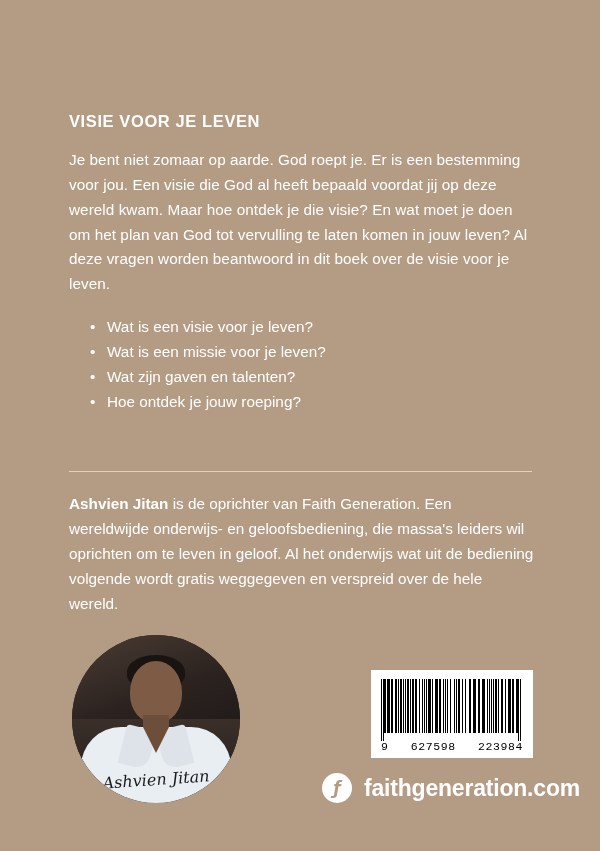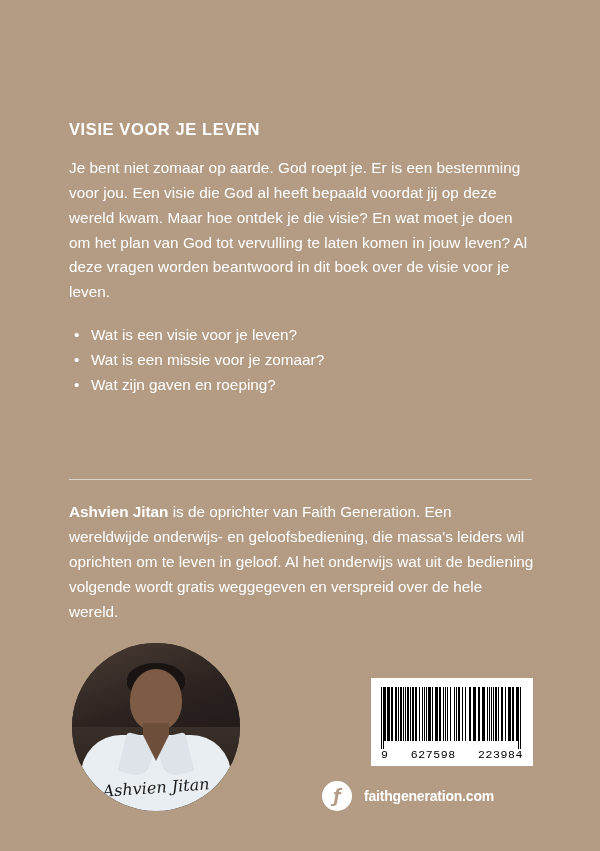--- a/index.html
+++ b/index.html
@@ -11,21 +11,21 @@
     height: 851px;
     background: #b49c84;
     font-family: "Liberation Sans", sans-serif;
     color: #ffffff;
     overflow: hidden;
     position: relative;
   }
 
   .page {
     position: absolute;
-    left: 0; top: 12px;
+    left: 0; top: 4px;
     width: 600px;
     height: 837px;
   }
 
   .content {
     position: absolute;
     left: 69px;
     top: 108px;
     width: 465px;
   }
@@ -48,21 +48,21 @@
 
   .subtitle {
     font-size: 15.3px;
     font-weight: bold;
     line-height: 1.5;
     margin: 0 0 5px 0;
   }
 
   .bullets {
     list-style: none;
-    margin: 2px;
+    margin: 18px;
     padding: 0;
   }
   .bullets li {
     font-size: 15.3px;
     line-height: 1.63;
     position: relative;
     padding-left: 20px;
   }
   .bullets li::before {
     content: "•";
@@ -256,40 +256,41 @@
     left: 50%;
     top: 50%;
     transform: translate(-50%, -50%);
     color: #b49c84;
     font-size: 17px;
     font-weight: bold;
     font-style: italic;
     font-family: "DejaVu Sans", sans-serif;
   }
   .logo-text {
-    font-size: 14px;
+    font-size: 23px;
     font-weight: bold;
     letter-spacing: -0.2px;
   }
 </style>
 </head>
 <body>
 
 <div class="page">
 
   <div class="content">
     <h1 class="title">VISIE VOOR JE LEVEN</h1>
 
     <p class="body-par">Je bent niet zomaar op aarde. God roept je. Er is een bestemming voor jou. Een visie die God al heeft bepaald voordat jij op deze wereld kwam. Maar hoe ontdek je die visie? En wat moet je doen om het plan van God tot vervulling te laten komen in jouw leven? Al deze vragen worden beantwoord in dit boek over de visie voor je leven.</p>
 
 
     <ul class="bullets">
       <li>Wat is een visie voor je leven?</li>
-      <li>Wat is een missie voor je zomaar?</li>
-      <li>Wat zijn gaven en roeping?</li>
+      <li>Wat is een missie voor je leven?</li>
+      <li>Wat zijn gaven en talenten?</li>
+      <li>Hoe ontdek je jouw roeping?</li>
     </ul>
   </div>
 
   <div class="divider"></div>
 
   <div class="bio">
     <b>Ashvien Jitan</b><span> is de oprichter van Faith Generation. Een wereldwijde onderwijs- en geloofsbediening, die massa's leiders wil oprichten om te leven in geloof. Al het onderwijs wat uit de bediening volgende wordt gratis weggegeven en verspreid over de hele wereld.</span>
   </div>
 
   <div class="photo">

